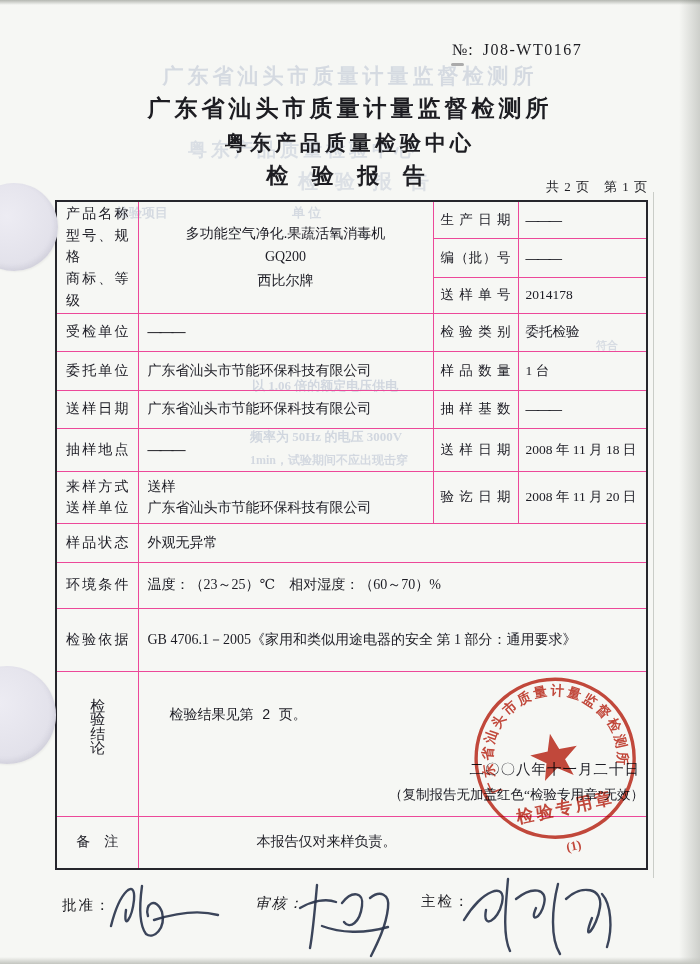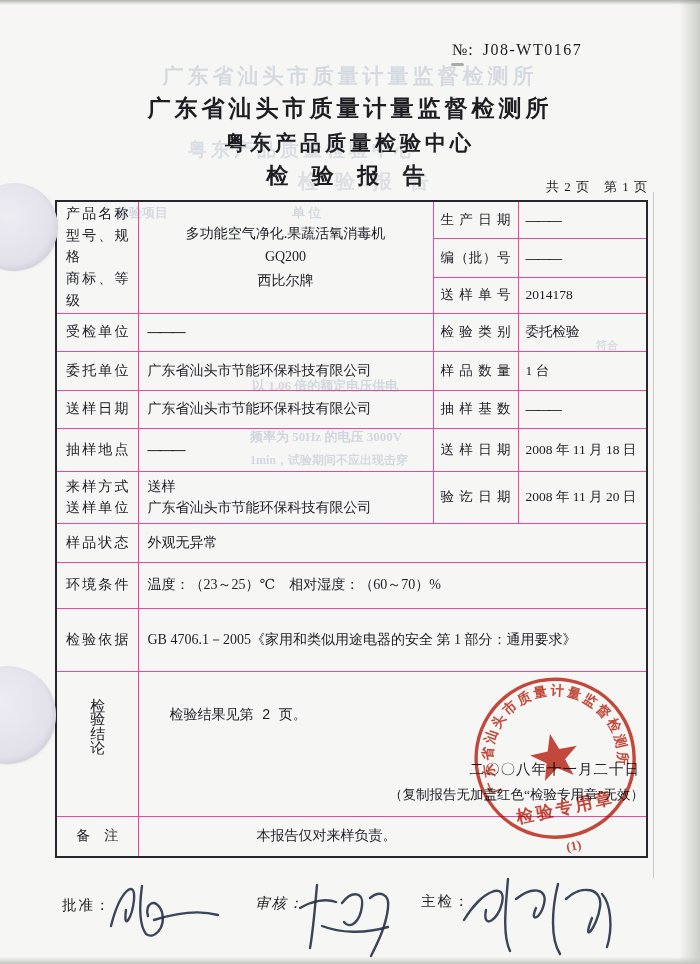--- a/index.html
+++ b/index.html
@@ -51,21 +51,21 @@
   .lbl{text-align:justify;text-align-last:justify;}
   .rlbl{font-size:13.5px;padding:0 7px !important;}
   .rval{font-size:13.5px;padding:0 7px !important;}
   .center{text-align:center !important;text-align-last:center !important;}
   .dash{letter-spacing:-2px;font-weight:bold;color:#26262c;}
   .pname div{line-height:1.55;}
   .pval div{line-height:1.7;font-weight:normal;}
   .two-line div{line-height:1.5;}
   .h37{height:37px}.h39{height:39px}.h36{height:36px}.h38{height:38px}
   .h43{height:43px}.h52{height:52px}.h46{height:46px}.h63{height:63px}
-  .h145{height:145px}.h53{height:41px}
+  .h145{height:145px}.h53{height:53px}
   .vert-cell{vertical-align:top !important;text-align:center;}
   .vert-label{display:inline-block;writing-mode:vertical-lr;letter-spacing:14px;
     font-size:15px;margin-top:14px;}
   .concl-cell{position:relative;vertical-align:top !important;}
   .concl-text{margin:34px 0 0 22px;font-family:Liberation Mono, monospace;}
   .concl-date{position:absolute;right:6px;top:88px;font-size:14.5px;letter-spacing:1px;}
   .concl-note{position:absolute;right:2px;top:114px;font-size:13.5px;}
   .remark-lbl{text-align:center !important;text-align-last:center !important;}
   .remark-val{padding-left:118px !important;}
 

